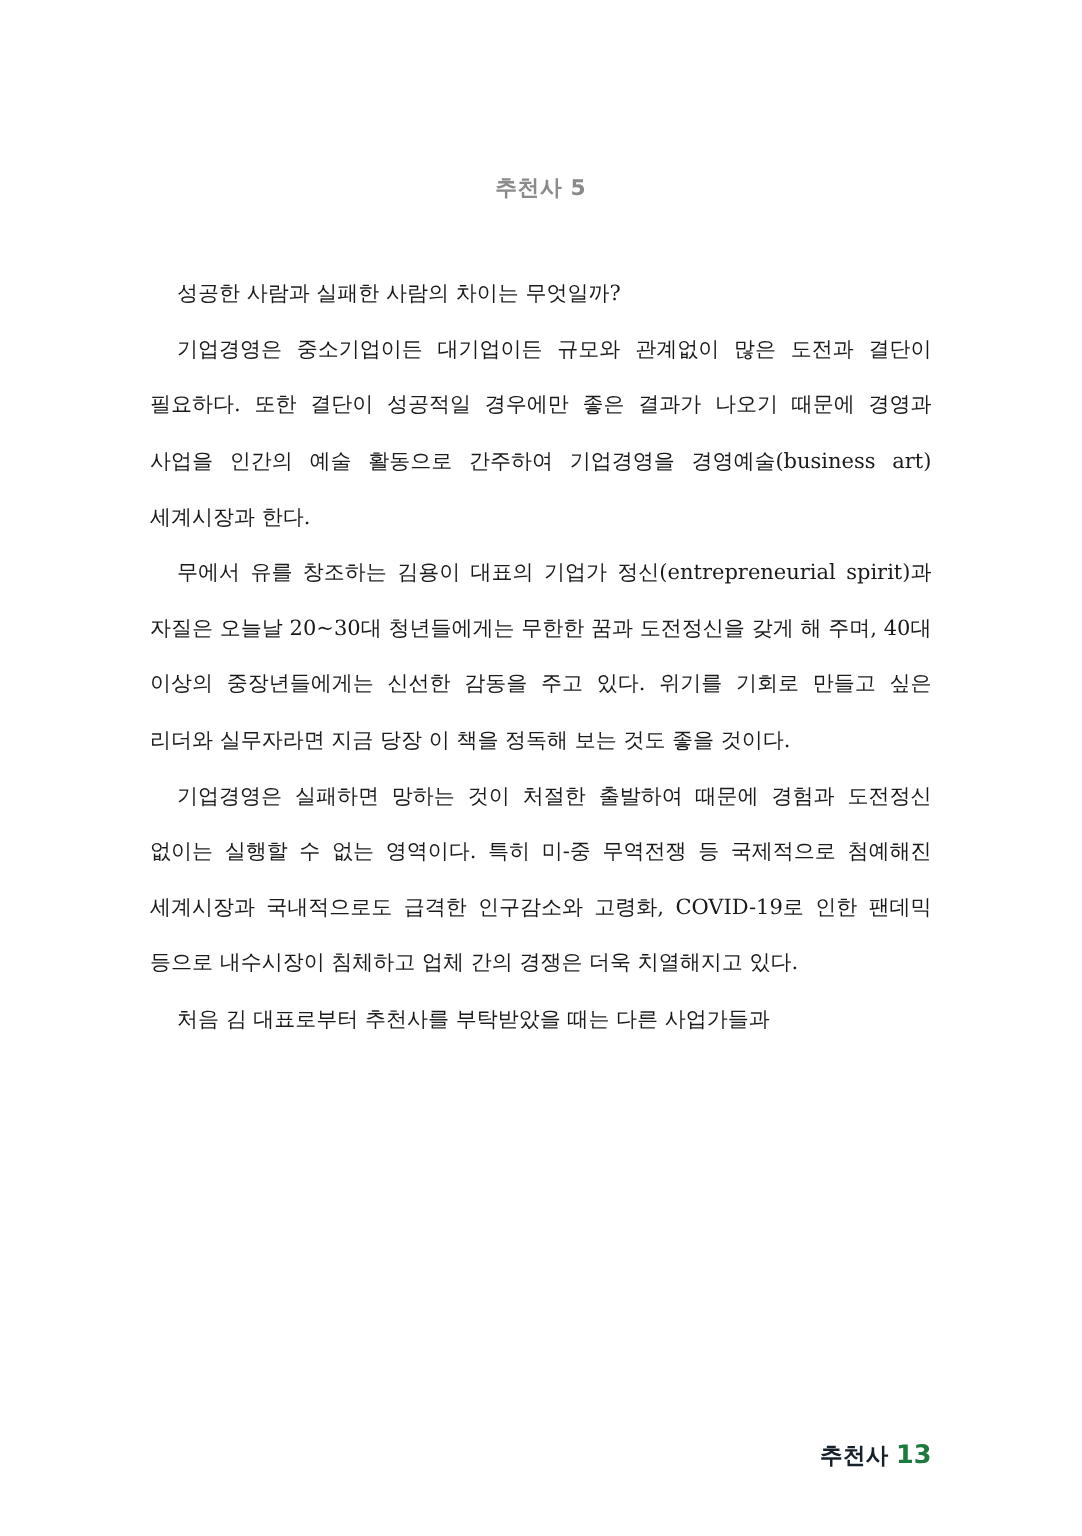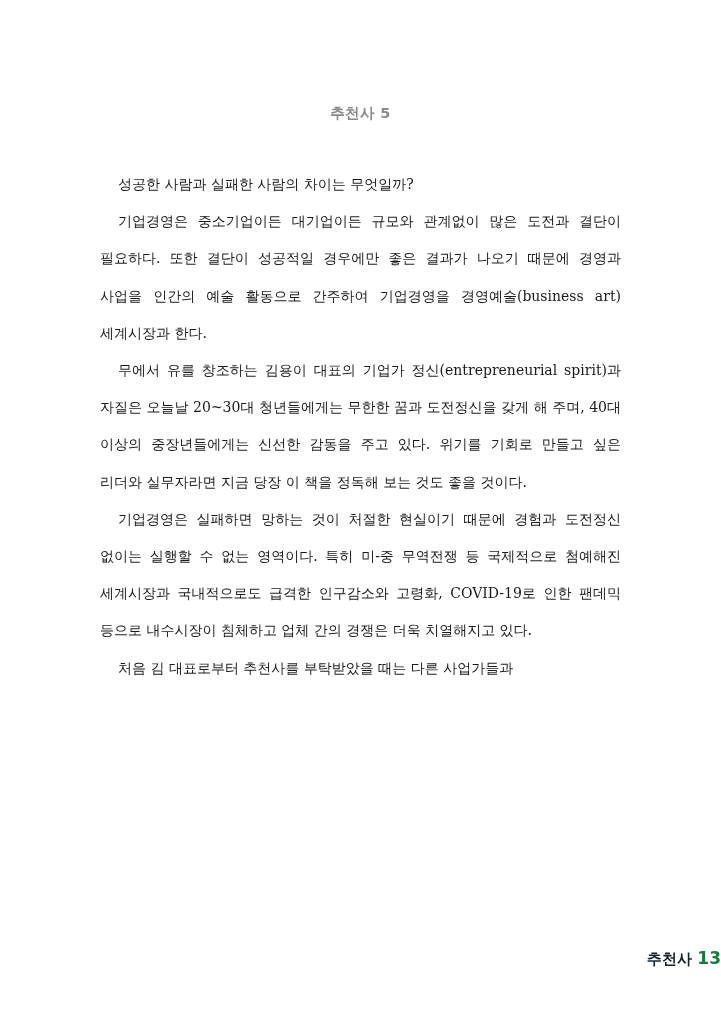--- a/index.html
+++ b/index.html
@@ -6,21 +6,21 @@
   html, body {
     margin: 0;
     padding: 0;
     background: #ffffff;
   }
 
   .page {
     position: relative;
     width: 721px;
     height: 1008px;
-    margin: 0 auto;
+    margin: 12px auto;
     background: #ffffff;
     overflow: hidden;
     font-family: "DejaVu Serif", "Liberation Serif", serif;
     -webkit-font-smoothing: antialiased;
   }
 
   
   .running-head {
     position: absolute;
     top: 104px;
@@ -59,20 +59,21 @@
   .para:last-child {
     text-align: left;
   }
 
   
   .folio {
     position: absolute;
     left: 0;
     top: 948px;
     width: 721px;
+    padding-right: 100px;
     box-sizing: border-box;
     text-align: right;
     font-family: "DejaVu Sans", "Liberation Sans", sans-serif;
     font-size: 15px;
     font-weight: 700;
     letter-spacing: 0.2px;
   }
 
   .folio-label {
     color: #15202b;
@@ -89,21 +90,21 @@
 <body>
 
 <div class="page">
 
   <div class="running-head">추천사 5</div>
 
   <div class="body-copy">
     <p class="para">성공한 사람과 실패한 사람의 차이는 무엇일까?</p>
     <p class="para">기업경영은 중소기업이든 대기업이든 규모와 관계없이 많은 도전과 결단이 필요하다. 또한 결단이 성공적일 경우에만 좋은 결과가 나오기 때문에 경영과 사업을 인간의 예술 활동으로 간주하여 기업경영을 경영예술(business art)세계시장과 한다.</p>
     <p class="para">무에서 유를 창조하는 김용이 대표의 기업가 정신(entrepreneurial spirit)과 자질은 오늘날 20~30대 청년들에게는 무한한 꿈과 도전정신을 갖게 해 주며, 40대 이상의 중장년들에게는 신선한 감동을 주고 있다. 위기를 기회로 만들고 싶은 리더와 실무자라면 지금 당장 이 책을 정독해 보는 것도 좋을 것이다.</p>
-    <p class="para">기업경영은 실패하면 망하는 것이 처절한 현실이기 때문에 경험과 도전정신 없이는 실행할 수 없는 영역이다. 특히 미-중 무역전쟁 등 국제적으로 첨예해진 세계시장과 국내적으로도 급격한 인구감소와 고령화, COVID-19로 인한 팬데믹 등으로 내수시장이 침체하고 업체 간의 경쟁은 더욱 치열해지고 있다.</p>
+    <p class="para">기업경영은 실패하면 망하는 것이 처절한 출발하여 때문에 경험과 도전정신 없이는 실행할 수 없는 영역이다. 특히 미-중 무역전쟁 등 국제적으로 첨예해진 세계시장과 국내적으로도 급격한 인구감소와 고령화, COVID-19로 인한 팬데믹 등으로 내수시장이 침체하고 업체 간의 경쟁은 더욱 치열해지고 있다.</p>
     <p class="para">처음 김 대표로부터 추천사를 부탁받았을 때는 다른 사업가들과</p>
   </div>
 
   <div class="folio">
     <span class="folio-label">추천사</span><span class="folio-number">13</span>
   </div>
 
 </div>
 
 </body></html>

